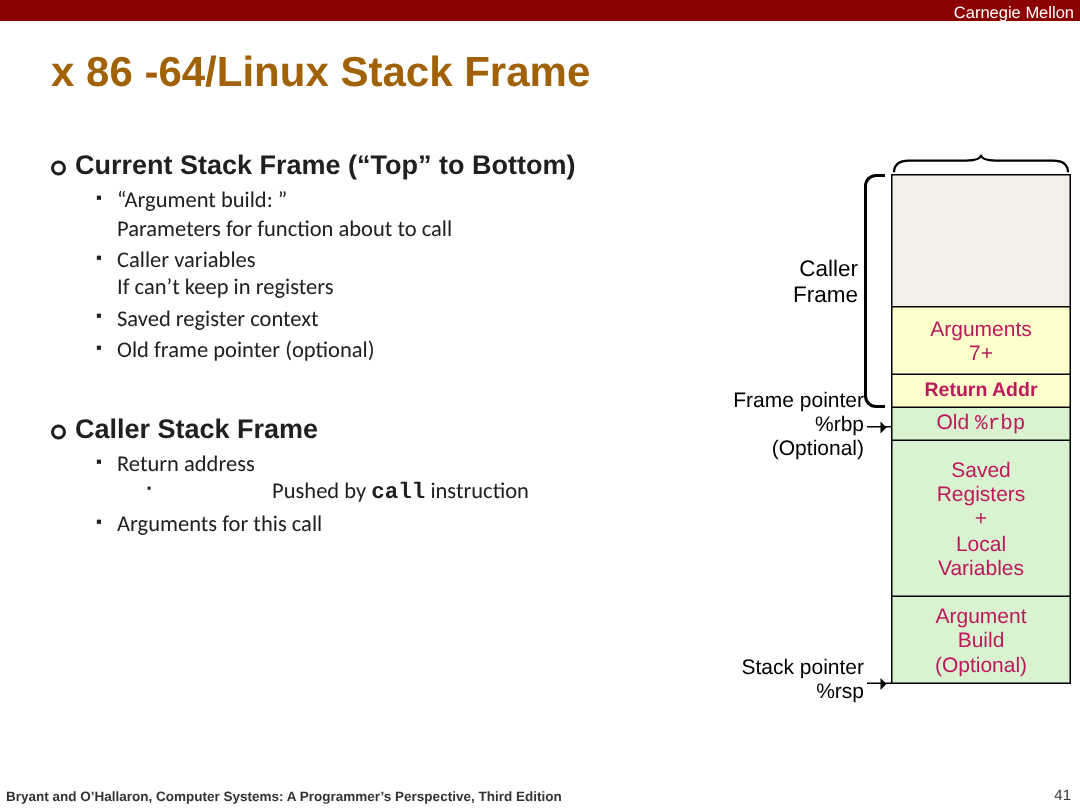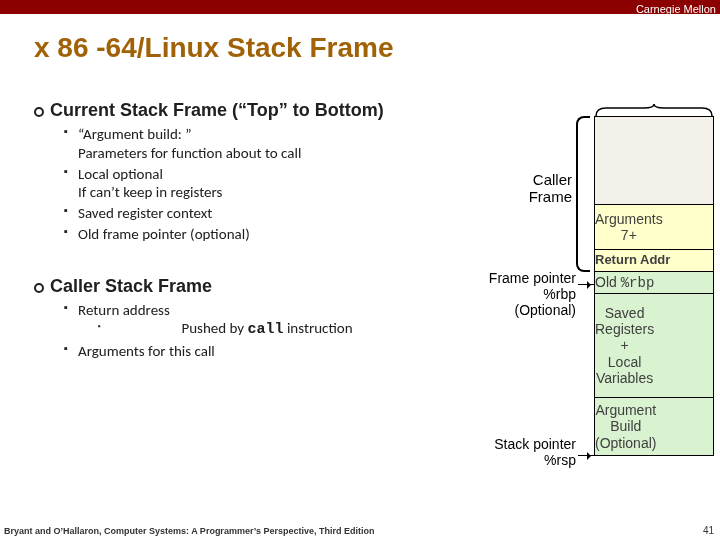--- a/index.html
+++ b/index.html
@@ -83,23 +83,23 @@
     width: 290px; height: 400px;
   }
   .stackcol {
     position: absolute; right: 0; top: 0;
     width: 120px;
   }
   .cell {
     border: 1.5px solid #000;
     text-align: center;
     font-size: 14px;
-    color: #404040;
+    color: #be185d;
     display: flex;
-    align-items: flex-start;
+    align-items: center;
     justify-content: center;
     flex-direction: column;
     line-height: 1.15;
   }
   .blank-top { height: 88px; background: #f3f0e9; border-bottom: none; }
   .args7    { height: 46px; background: #ffffcc; }
   .retaddr  { height: 22px; background: #ffffcc; border-top: none; font-weight: bold; font-size: 13px; }
   .oldrbp   { height: 22px; background: #d9f2d0; border-top: none; }
   .saved    { height: 104px; background: #d9f2d0; border-top: none; }
   .argbuild { height: 58px; background: #d9f2d0; border-top: none; }
@@ -115,21 +115,20 @@
     position: absolute; right: 142px; top: 56px;
     text-align: right;
     font-size: 15px; font-weight: normal;
     line-height: 1.1;
   }
   .fp-lbl {
     position: absolute; right: 138px; top: 142px;
     text-align: right;
     font-size: 14px;
     line-height: 1.15;
-    margin-top: 12px;
   }
   .sp-lbl {
     position: absolute; right: 138px; top: 320px;
     text-align: right;
     font-size: 14px;
     line-height: 1.15;
   }
   .arrow {
     position: absolute;
     height: 0;
@@ -166,21 +165,21 @@
 <div class="topbar">
   <span>Carnegie Mellon</span>
 </div>
 
 <div class="title">x 86 -64/Linux Stack Frame</div>
 
 <div class="content">
   <div class="h2"><span class="ring"></span><span>Current Stack Frame (“Top” to Bottom)</span></div>
   <ul class="b1">
     <li><span>“Argument build: ”</span><br><span>Parameters for function about to call</span></li>
-    <li><span>Local optional</span><br><span>If can’t keep in registers</span></li>
+    <li><span>Caller variables</span><br><span>If can’t keep in registers</span></li>
     <li>Saved register context</li>
     <li>Old frame pointer (optional)</li>
   </ul>
 
   <div style="height:18px"></div>
 
   <div class="h2"><span class="ring"></span><span>Caller Stack Frame</span></div>
   <ul class="b1">
     <li><span>Return address</span>
       <ul class="b2">

